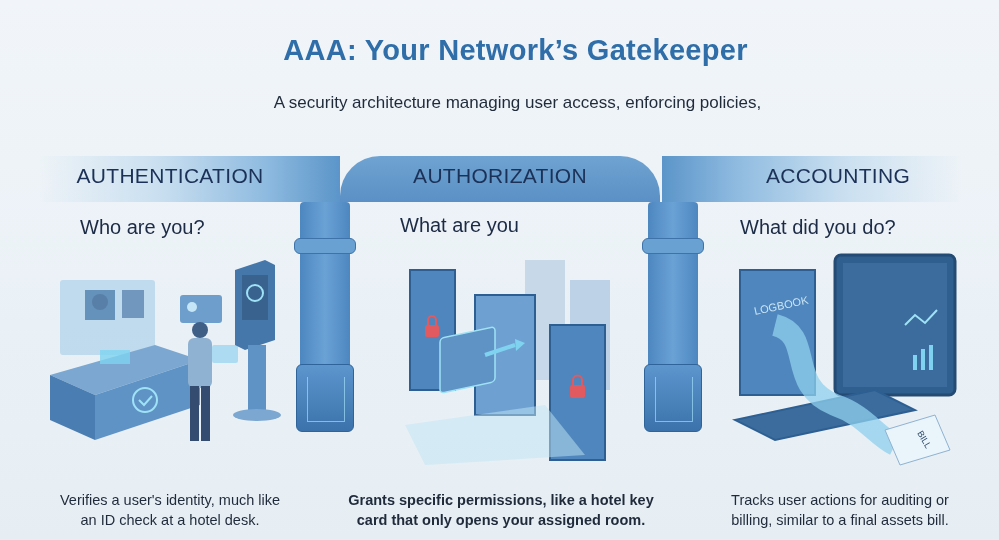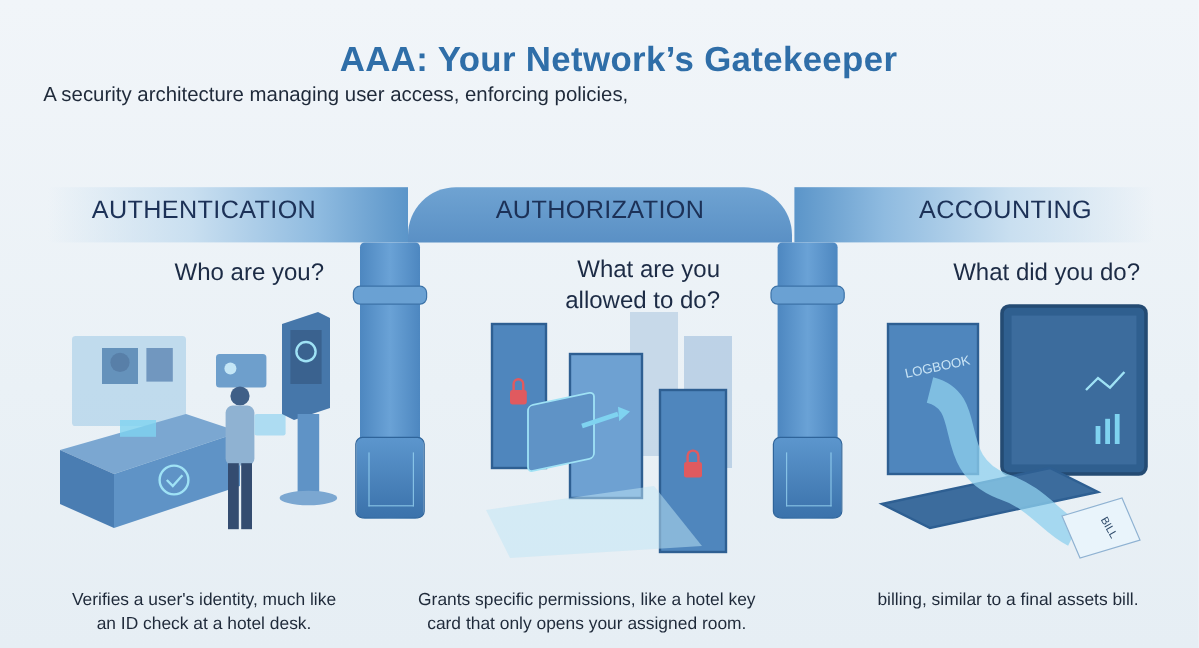--- a/index.html
+++ b/index.html
@@ -9,22 +9,22 @@
     font-family: "Liberation Sans", "DejaVu Sans", sans-serif;
     position: relative;
     color: #1c2b45;
   }
   .title {
     position: absolute; top: 34px; left: 0; width: 999px;
     text-align: center; font-size: 29px; font-weight: bold;
     color: #2f6ea8; letter-spacing: 0.3px; padding-left: 32px;
   }
   .subtitle {
-    position: absolute; top: 68px; left: 0; width: 999px;
-    text-align: left; font-size: 17px; line-height: 22px; color: #1f2a3a; padding-left: 36px;
+    position: absolute; top: 92px; left: 0; width: 999px;
+    text-align: center; font-size: 17px; line-height: 22px; color: #1f2a3a; padding-left: 36px;
   }
   .subtitle span { display: block; }
 
   
   .ribbon { position: absolute; height: 46px; top: 156px; }
   .ribbon-left {
     left: 40px; width: 300px;
     background: linear-gradient(90deg, rgba(255,255,255,0) 0%, #c9dff0 40%, #8fbbe0 75%, #5b95c9 100%);
   }
   .ribbon-right {
@@ -34,21 +34,21 @@
   .ribbon-mid {
     left: 340px; width: 320px;
     background: linear-gradient(180deg, #6fa3d2, #5a90c5);
     border-radius: 40px 40px 0 0;
   }
   .section-label {
     position: absolute; top: 164px; font-size: 21px; font-weight: normal;
     color: #1c3157; letter-spacing: 0.3px; text-align: center;
   }
   .question {
-    position: absolute; font-size: 20px; color: #1c2b45; text-align: right; line-height: 26px;
+    position: absolute; font-size: 20px; color: #1c2b45; text-align: left; line-height: 26px;
   }
   .pillar {
     position: absolute; top: 202px; width: 50px; height: 230px;
     background: linear-gradient(90deg, #4d87c0 0%, #6aa2d6 50%, #4d87c0 100%);
     border-radius: 4px;
   }
   .pillar .collar {
     position: absolute; top: 36px; left: -6px; width: 62px; height: 16px;
     background: #6aa1d3; border: 1px solid #3d73a8; border-radius: 6px;
   }
@@ -90,21 +90,20 @@
   <div class="base"></div>
 </div>
 
 <div class="section-label" style="left:60px;width:220px;">AUTHENTICATION</div>
 <div class="section-label" style="left:390px;width:220px;color:#1c3157;">AUTHORIZATION</div>
 <div class="section-label" style="left:738px;width:200px;">ACCOUNTING</div>
 
 <div class="question" style="left:80px;top:214px;width:190px;">Who are you?</div>
 <div class="question" style="left:400px;top:212px;width:200px;">
   <span style="display:block">What are you</span>
-  <span style="display:block">allowed to do?</span>
 </div>
 <div class="question" style="left:740px;top:214px;width:210px;">What did you do?</div>
 
 <svg class="illus" style="left:40px;top:250px;" width="260" height="220" viewBox="0 0 260 220">
   <rect x="20" y="30" width="95" height="75" rx="3" fill="#9cc9e6" opacity="0.55"></rect>
   <rect x="45" y="40" width="30" height="30" fill="#4d7fae" opacity="0.8"></rect>
   <circle cx="60" cy="52" r="8" fill="#587fa8"></circle>
   <rect x="82" y="40" width="22" height="28" fill="#5d86b3" opacity="0.8"></rect>
   <polygon points="10,125 115,95 160,110 55,145" fill="#7ba7d1"></polygon>
   <polygon points="10,125 55,145 55,190 10,170" fill="#4a7db2"></polygon>
@@ -154,19 +153,20 @@
   <polygon points="10,175 150,145 190,165 50,195" fill="#3c6c9d" stroke="#2e5f92" stroke-width="2"></polygon>
   <path d="M50 80 C90 90 60 140 110 160 C140 170 150 190 170 200" stroke="#8fd0ee" stroke-width="22" fill="none" opacity="0.75"></path>
   <polygon points="160,185 210,170 225,205 175,220" fill="#e9f4fb" stroke="#8fb2d2"></polygon>
   <text x="192" y="188" font-size="9" fill="#2e4a6a" font-family="Liberation Sans, sans-serif" transform="rotate(60 192 188)">BILL</text>
 </svg>
 
 <div class="desc" style="left:20px;width:300px;">
   <span>Verifies a user's identity, much like</span>
   <span>an ID check at a hotel desk.</span>
 </div>
-<div class="desc" style="left:324px;width:330px;">
+<div class="desc" style="left:336px;width:330px;font-weight:bold;">
   <span>Grants specific permissions, like a hotel key</span>
   <span>card that only opens your assigned room.</span>
 </div>
 <div class="desc" style="left:690px;width:300px;">
+  <span>Tracks user actions for auditing or</span>
   <span>billing, similar to a final assets bill.</span>
 </div>
 
 </body></html>

